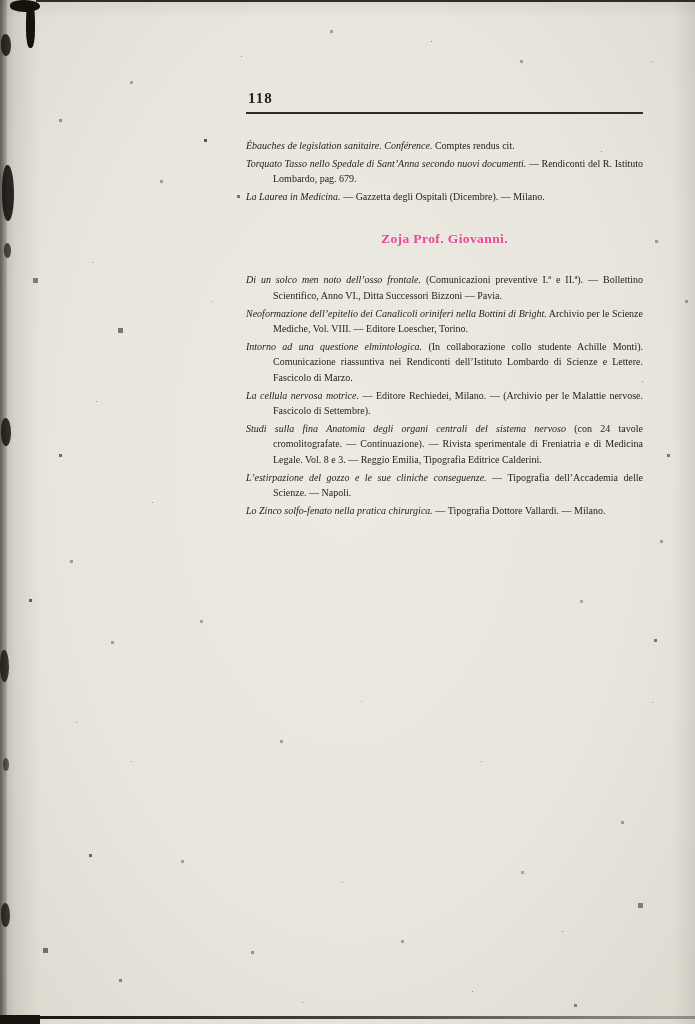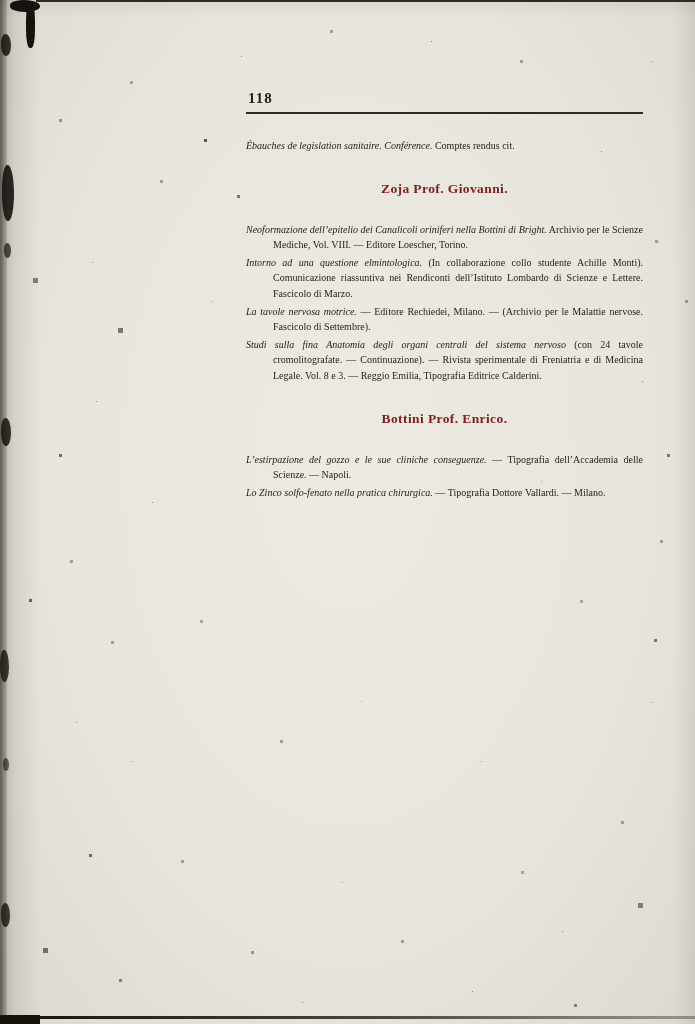--- a/index.html
+++ b/index.html
@@ -57,21 +57,21 @@
     238px 196px 0 1px rgba(30,26,20,.55), 655px 640px 0 1px rgba(30,26,20,.55),
     30px 600px 0 1px rgba(30,26,20,.65), 35px 280px 0 2px rgba(30,26,20,.5);}
   
   .text-block{position:absolute;left:246px;top:90px;width:397px;}
   .page-number{font-weight:bold;font-size:15px;letter-spacing:1px;margin:0 0 5px 2px;}
   .head-rule{height:2px;background:#2e2a24;margin-bottom:24px;}
   p.entry{margin:0 0 2px 0;font-size:10px;line-height:15.6px;text-align:justify;
           padding-left:27px;text-indent:-27px;}
   p.entry .t{font-style:italic;}
   h2.section-heading{font-size:13.5px;font-weight:bold;text-align:center;
-          margin:27px 0 25px 0;letter-spacing:.4px;color:#7f1d1d;}
+          margin:27px 0 25px 0;letter-spacing:.4px;color:#ec4899;}
 </style>
 </head>
 <body>
 
 <div class="top-line"></div>
 <div class="bottom-line"></div>
 <div class="edge-strip"></div>
 <div class="blob b1"></div>
 <div class="blob b2"></div>
 <div class="blob b3"></div>
@@ -87,43 +87,54 @@
 
 <div class="text-block">
 
   <div class="page-number">118</div>
   <div class="head-rule"></div>
 
   <p class="entry">
     <span class="t">Ébauches de legislation sanitaire. Conférence.</span>
     <span class="r">Comptes rendus cit.</span>
   </p>
+  <p class="entry">
+    <span class="t">Torquato Tasso nello Spedale di Sant’Anna secondo nuovi documenti.</span>
+    <span class="r">— Rendiconti del R. Istituto Lombardo, pag. 679.</span>
+  </p>
+  <p class="entry">
+    <span class="t">La Laurea in Medicina.</span>
+    <span class="r">— Gazzetta degli Ospitali (Dicembre). — Milano.</span>
+  </p>
 
   <h2 class="section-heading">Zoja Prof. Giovanni.</h2>
 
+  <p class="entry">
+    <span class="t">Di un solco men noto dell’osso frontale.</span>
+    <span class="r">(Comunicazioni preventive I.ª e II.ª). — Bollettino Scientifico, Anno VI., Ditta Successori Bizzoni — Pavia.</span>
+  </p>
 
 
   <p class="entry">
     <span class="t">Neoformazione dell’epitelio dei Canalicoli oriniferi nella Bottini di Bright.</span>
     <span class="r">Archivio per le Scienze Mediche, Vol. VIII. — Editore Loescher, Torino.</span>
   </p>
   <p class="entry">
     <span class="t">Intorno ad una questione elmintologica.</span>
     <span class="r">(In collaborazione collo studente Achille Monti). Comunicazione riassuntiva nei Rendiconti dell’Istituto Lombardo di Scienze e Lettere. Fascicolo di Marzo.</span>
   </p>
   <p class="entry">
-    <span class="t">La tavole nervosa motrice.</span>
+    <span class="t">La cellula nervosa motrice.</span>
     <span class="r">— Editore Rechiedei, Milano. — (Archivio per le Malattie nervose. Fascicolo di Settembre).</span>
   </p>
   <p class="entry">
     <span class="t">Studi sulla fina Anatomia degli organi centrali del sistema nervoso</span>
     <span class="r">(con 24 tavole cromolitografate. — Continuazione). — Rivista sperimentale di Freniatria e di Medicina Legale. Vol. 8 e 3. — Reggio Emilia, Tipografia Editrice Calderini.</span>
   </p>
 
-  <h2 class="section-heading">Bottini Prof. Enrico.</h2>
 
   <p class="entry">
     <span class="t">L’estirpazione del gozzo e le sue cliniche conseguenze.</span>
     <span class="r">— Tipografia dell’Accademia delle Scienze. — Napoli.</span>
   </p>
   <p class="entry">
     <span class="t">Lo Zinco solfo-fenato nella pratica chirurgica.</span>
     <span class="r">— Tipografia Dottore Vallardi. — Milano.</span>
   </p>
 

